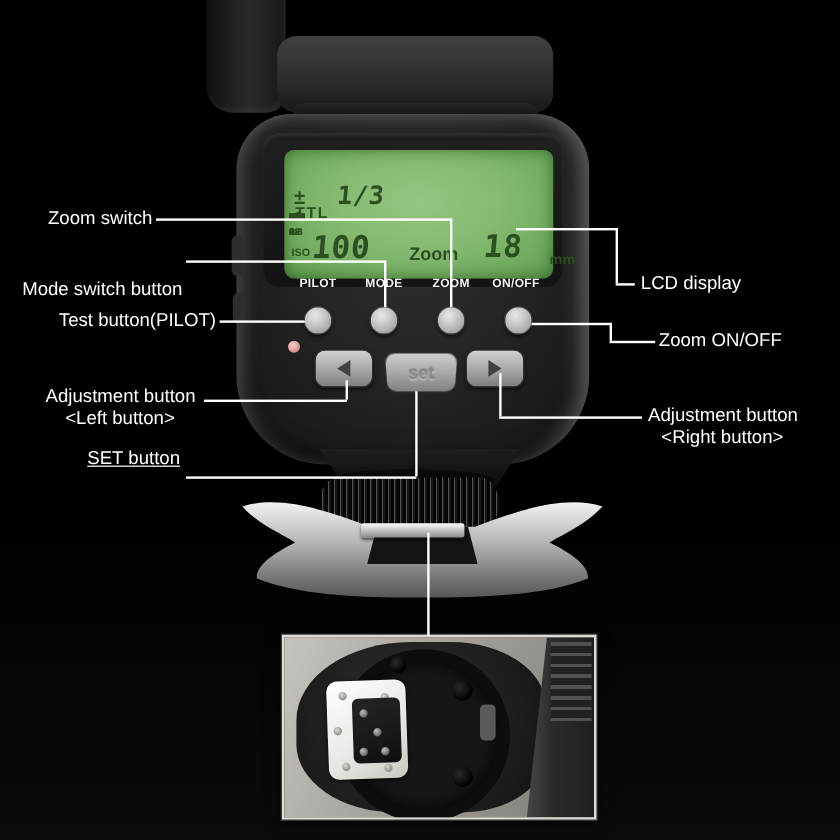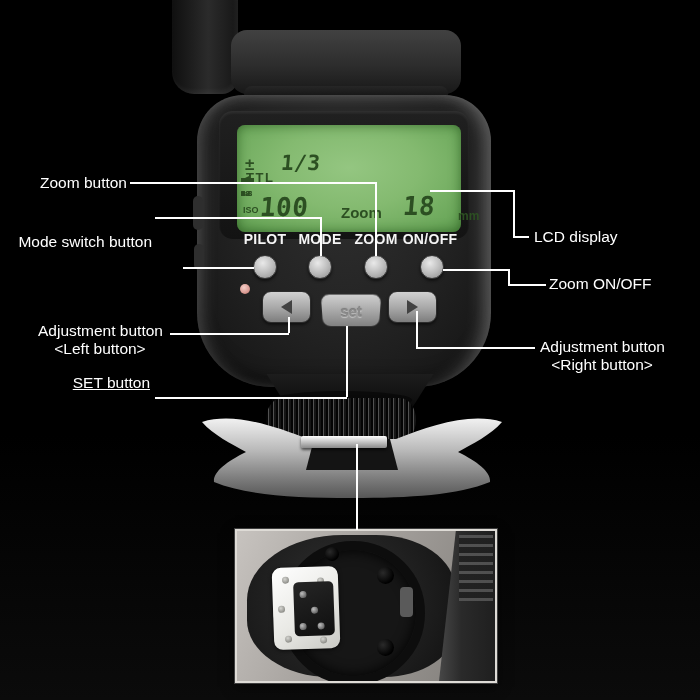--- a/index.html
+++ b/index.html
@@ -57,21 +57,21 @@
   .lcd *{position:absolute;}
   .digital{font-family:"DejaVu Sans Mono",monospace;font-weight:bold;
            transform:skewX(-5deg);letter-spacing:0.5px;}
   .dash{width:13px;height:5px;background:#2c4f22;display:inline-block;}
   .scale-arrow{width:0;height:0;border-top:4px solid transparent;
                border-bottom:4px solid transparent;border-right:8px solid #2c4f22;
                display:inline-block;}
   .lcd-ticks{display:flex;justify-content:space-between;font-size:8px;font-weight:bold;}
   
   .btn-label{position:absolute;top:231px;transform:translateX(-50%);color:#f5f5f5;
-             font-size:14px;font-weight:bold;letter-spacing:0.3px;z-index:5;}
+             font-size:10px;font-weight:bold;letter-spacing:0.3px;z-index:5;}
   .round-btn{position:absolute;top:255px;width:22px;height:22px;border-radius:50%;
              background:radial-gradient(circle at 40% 32%,#e9e9e9,#b9b9b9 55%,#8c8c8c);
              border:1px solid #3a3a3a;box-shadow:0 2px 3px rgba(0,0,0,0.55);z-index:5;}
   .ready-led{position:absolute;left:240px;top:284px;width:10px;height:10px;border-radius:50%;
              background:radial-gradient(circle at 40% 35%,#f5cfc9,#d99a92 60%,#b8716a);z-index:5;}
   .pad-btn{position:absolute;top:291px;width:47px;height:30px;border-radius:9px;
            background:linear-gradient(180deg,#d1d1d1,#a6a6a6 55%,#7d7d7d);
            border:1px solid #2c2c2c;box-shadow:0 2px 3px rgba(0,0,0,0.5);
            display:flex;align-items:center;justify-content:center;z-index:5;}
   .tri-left{width:0;height:0;border-top:7px solid transparent;border-bottom:7px solid transparent;
@@ -227,22 +227,23 @@
   <div class="vline" style="left:346px;top:326px;height:71px;"></div>
   <div class="hline" style="left:430px;top:190px;width:84px;"></div>
   <div class="vline" style="left:513px;top:190px;height:46px;"></div>
   <div class="hline" style="left:513px;top:236px;width:16px;"></div>
   <div class="hline" style="left:443px;top:269px;width:66px;"></div>
   <div class="vline" style="left:508px;top:269px;height:15px;"></div>
   <div class="hline" style="left:508px;top:284px;width:38px;"></div>
   <div class="vline" style="left:416px;top:311px;height:36px;"></div>
   <div class="hline" style="left:416px;top:347px;width:119px;"></div>
 
-  <div class="callout" style="right:573px;top:174px;">Zoom button</div>
+  <div class="callout" style="right:573px;top:174px;">Zoom switch</div>
   <div class="callout" style="right:548px;top:209px;margin-top:24px;">Mode switch button</div>
+  <div class="callout" style="right:520px;top:259px;">Test button(PILOT)</div>
   <div class="callout center" style="left:38px;top:322px;width:124px;">
     <span>Adjustment button</span><br>
     <span>&lt;Left button&gt;</span>
   </div>
   <div class="callout" style="right:550px;top:374px;text-decoration:underline;">SET button</div>
   <div class="callout" style="left:534px;top:228px;">LCD display</div>
   <div class="callout" style="left:549px;top:275px;">Zoom ON/OFF</div>
   <div class="callout center" style="left:540px;top:338px;width:124px;">
     <span>Adjustment button</span><br>
     <span>&lt;Right button&gt;</span>

